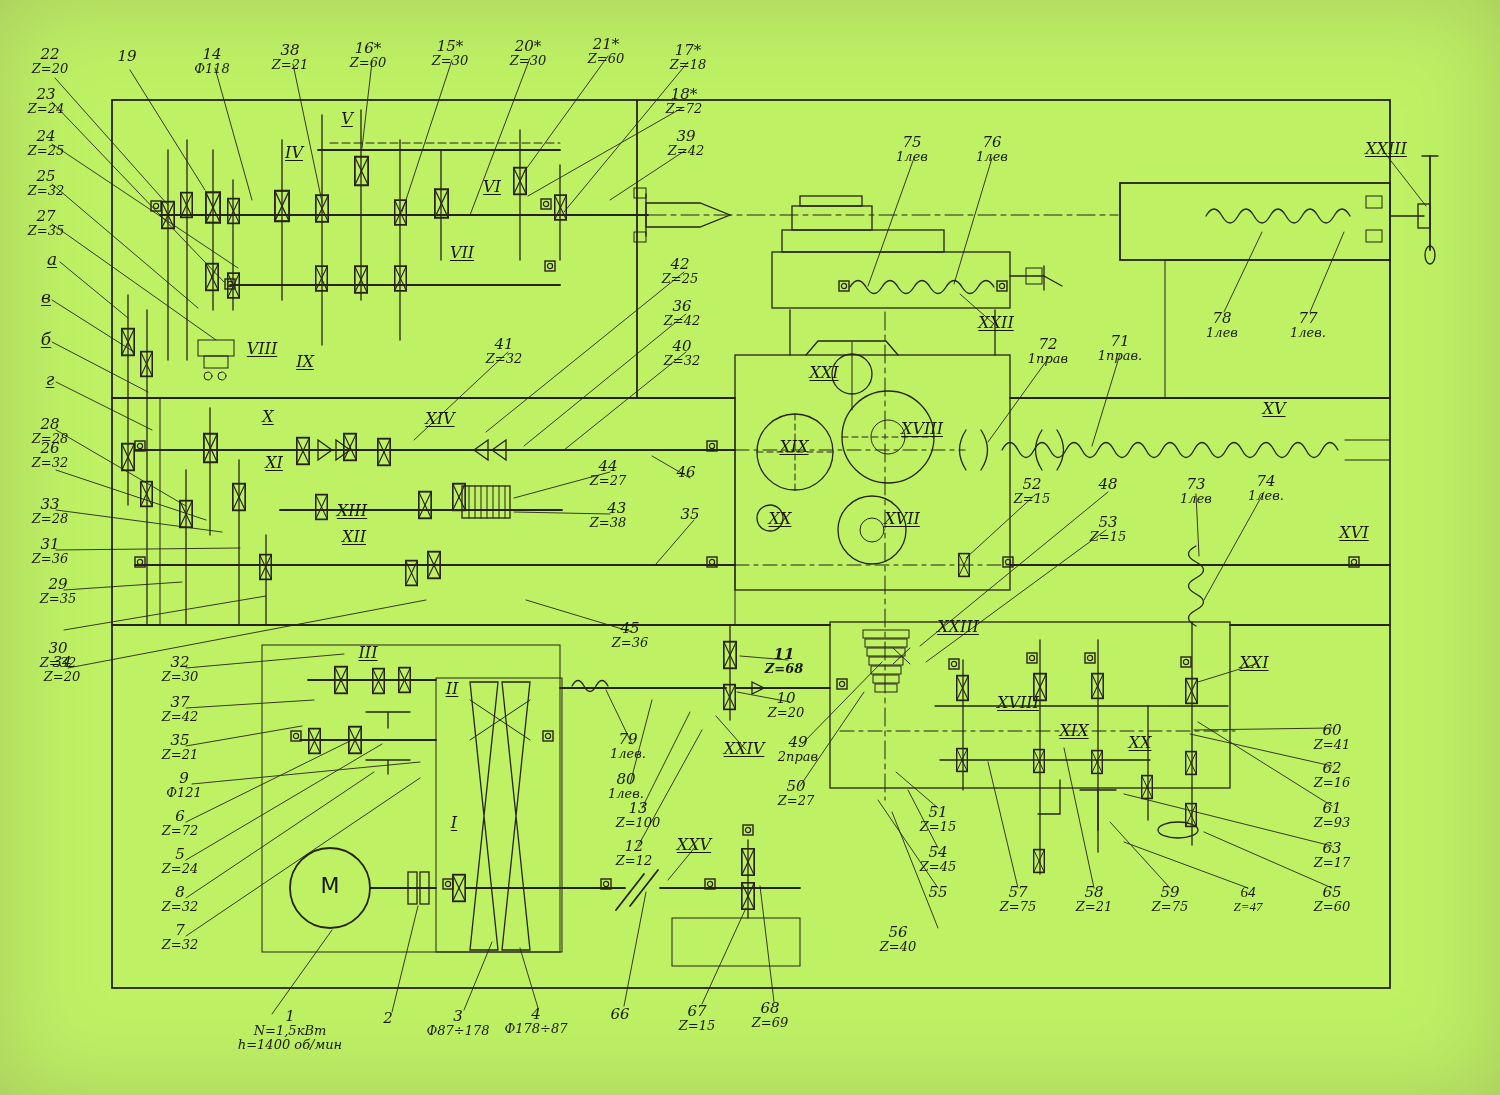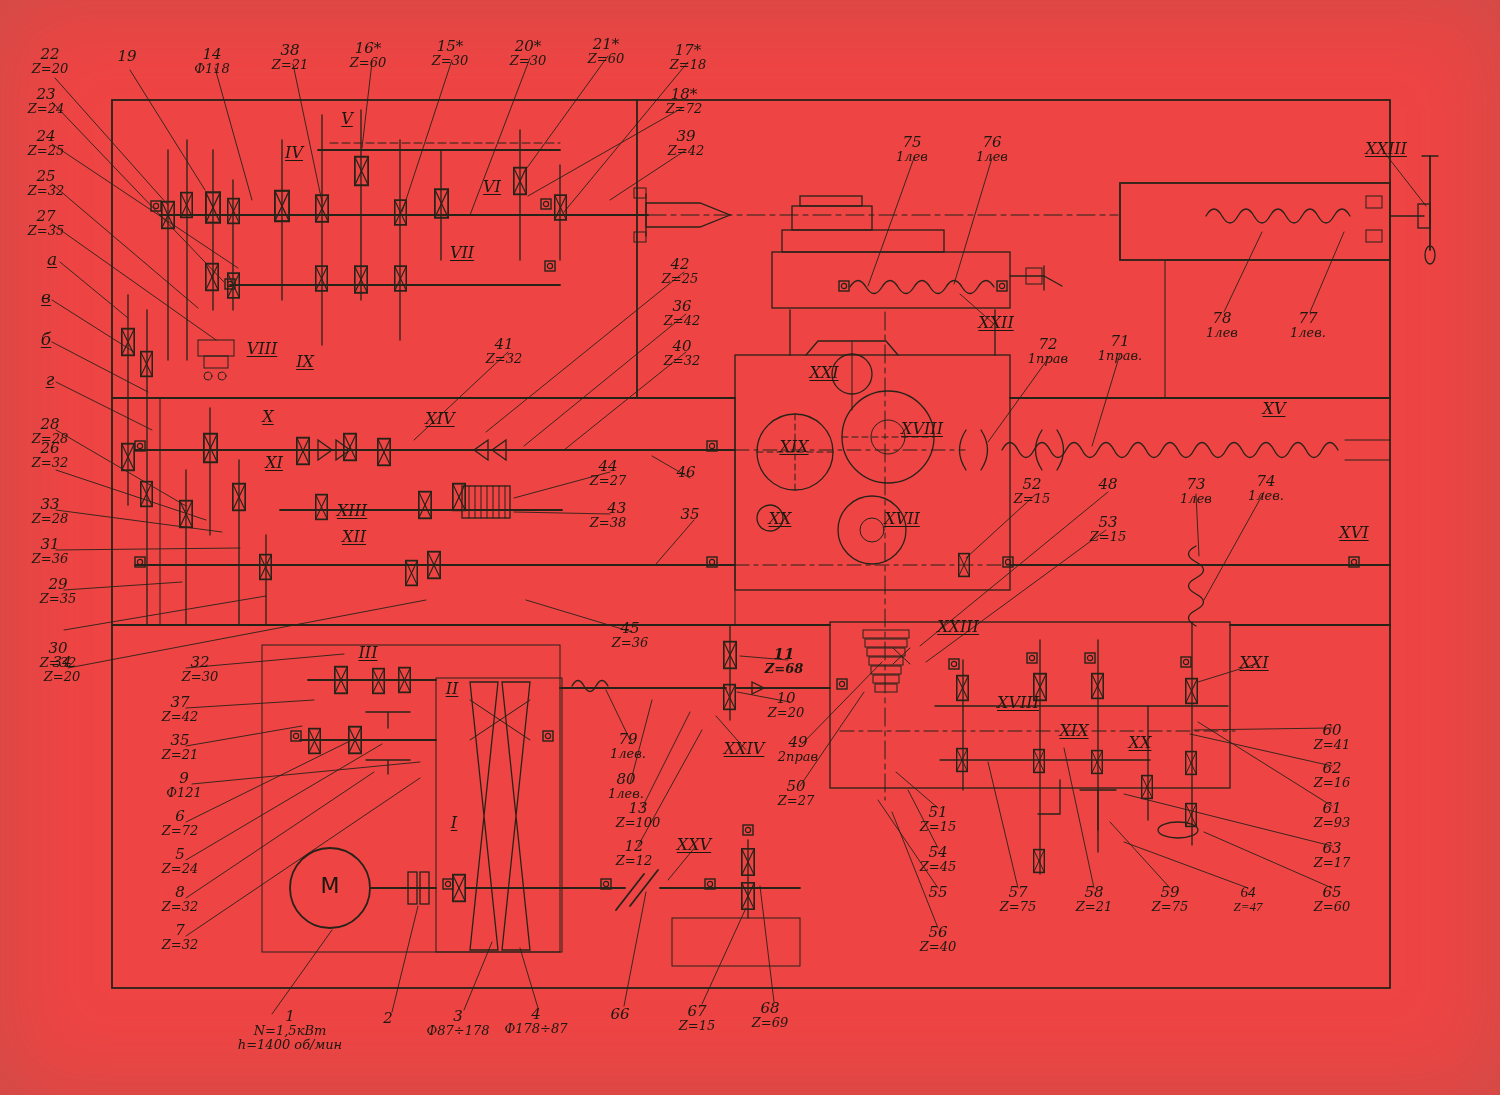--- a/index.html
+++ b/index.html
@@ -1,16 +1,16 @@
 <!DOCTYPE html>
 <html><head>
 <meta charset="utf-8">
 <style>
   html,body{margin:0;padding:0;background:#9a968e;}
-  .stage{position:relative;width:1500px;height:1095px;margin:0 auto;background:#ef4444;
+  .stage{position:relative;width:1500px;height:1095px;margin:0 auto;background:#bef264;
          overflow:hidden;font-family:"DejaVu Serif",serif;
          box-shadow:inset 0 0 90px rgba(110,100,80,.28);}
   svg.art{position:absolute;left:0;top:0;stroke:#272319;fill:none;stroke-width:1.3;stroke-linecap:round;}
   svg.art .thick{stroke-width:1.8;}
   svg.art .thin{stroke-width:1;}
   .labels{position:absolute;left:0;top:0;width:100%;height:100%;pointer-events:none;}
   .lbl{position:absolute;transform:translateX(-50%);text-align:center;color:#1b180f;
        font-style:italic;line-height:1.08;white-space:nowrap;}
   .lbl .t{font-size:15px;}
   .lbl .s,.lbl .s2{font-size:13px;}
@@ -486,21 +486,21 @@
         <div class="s">Z=35</div>
       </div>
       <div class="lbl k-n" style="left: 58px; top: 640px;">
         <div class="t">30</div>
         <div class="s">Z=32</div>
       </div>
       <div class="lbl k-n" style="left: 62px; top: 654px;">
         <div class="t">34</div>
         <div class="s">Z=20</div>
       </div>
-      <div class="lbl k-n" style="left: 180px; top: 654px; margin-left: 20px;">
+      <div class="lbl k-n" style="left: 180px; top: 654px;">
         <div class="t">32</div>
         <div class="s">Z=30</div>
       </div>
       <div class="lbl k-n" style="left: 180px; top: 694px;">
         <div class="t">37</div>
         <div class="s">Z=42</div>
       </div>
       <div class="lbl k-n" style="left: 180px; top: 732px;">
         <div class="t">35</div>
         <div class="s">Z=21</div>
@@ -665,21 +665,21 @@
         <div class="t">51</div>
         <div class="s">Z=15</div>
       </div>
       <div class="lbl k-n" style="left: 938px; top: 844px;">
         <div class="t">54</div>
         <div class="s">Z=45</div>
       </div>
       <div class="lbl k-n" style="left: 938px; top: 884px;">
         <div class="t">55</div>
       </div>
-      <div class="lbl k-n" style="left: 938px; top: 924px;">
+      <div class="lbl k-n" style="left: 898px; top: 924px;">
         <div class="t">56</div>
         <div class="s">Z=40</div>
       </div>
       <div class="lbl k-n" style="left: 1018px; top: 884px;">
         <div class="t">57</div>
         <div class="s">Z=75</div>
       </div>
       <div class="lbl k-n" style="left: 1094px; top: 884px;">
         <div class="t">58</div>
         <div class="s">Z=21</div>

